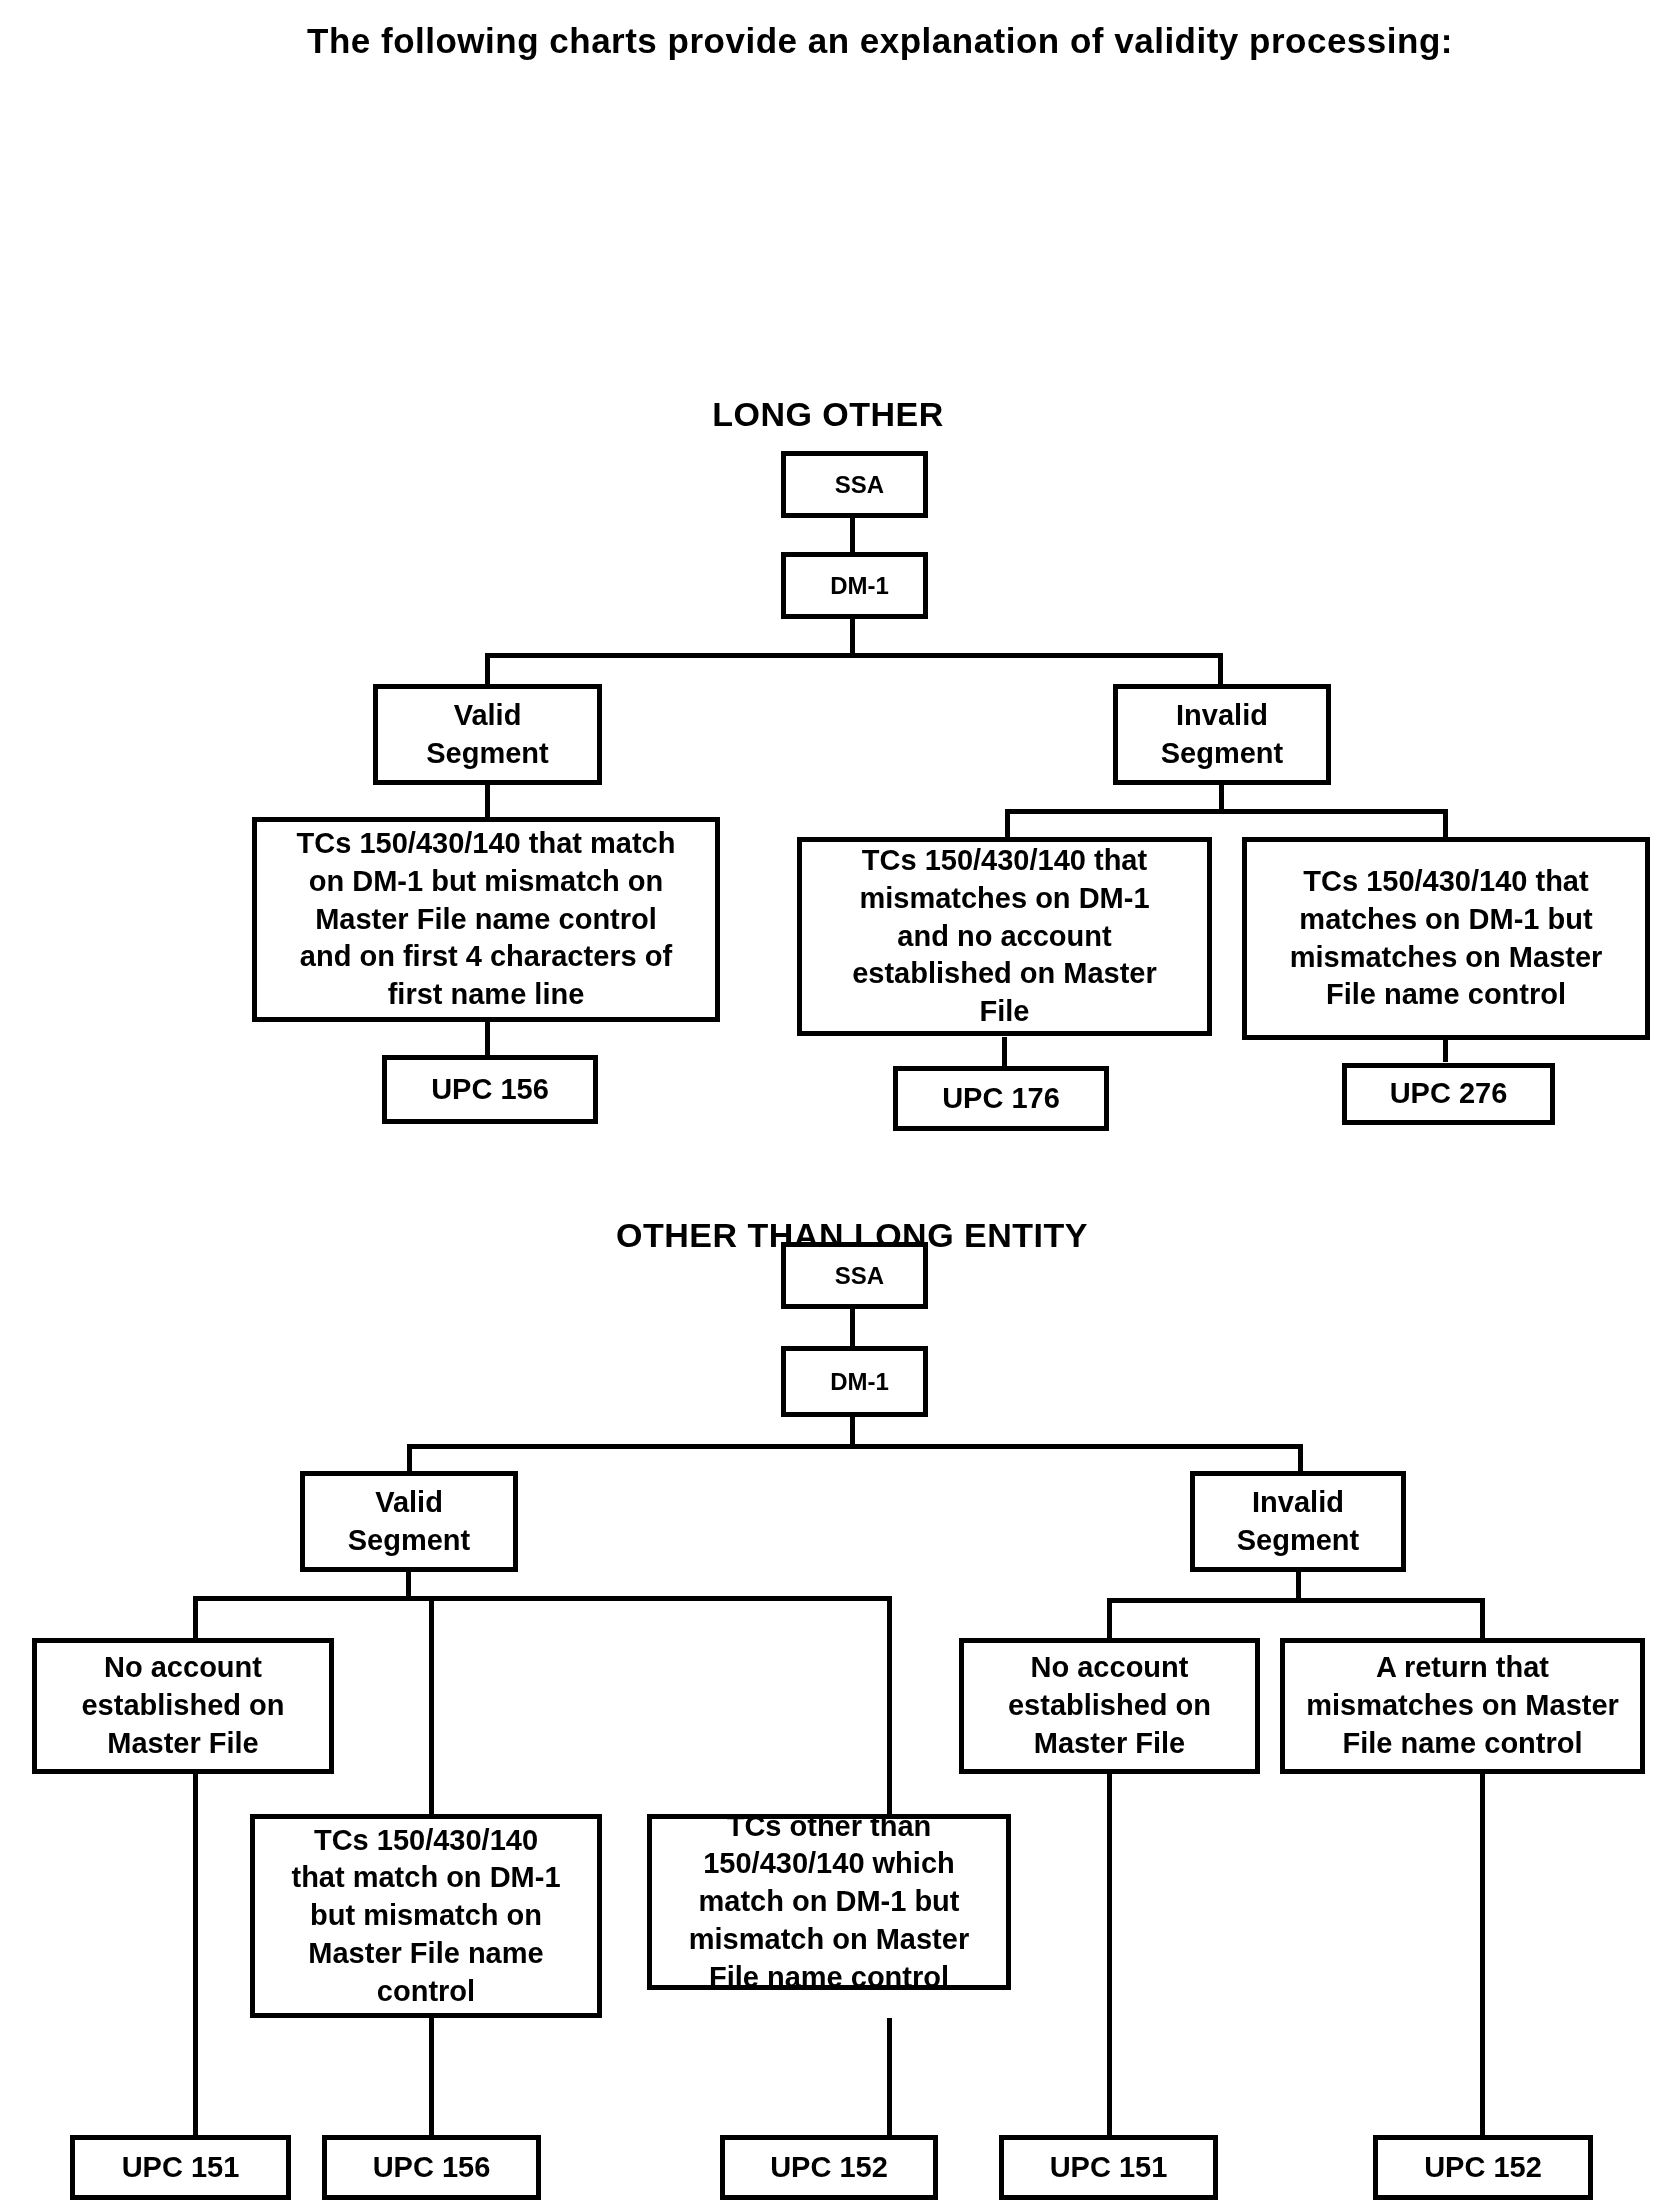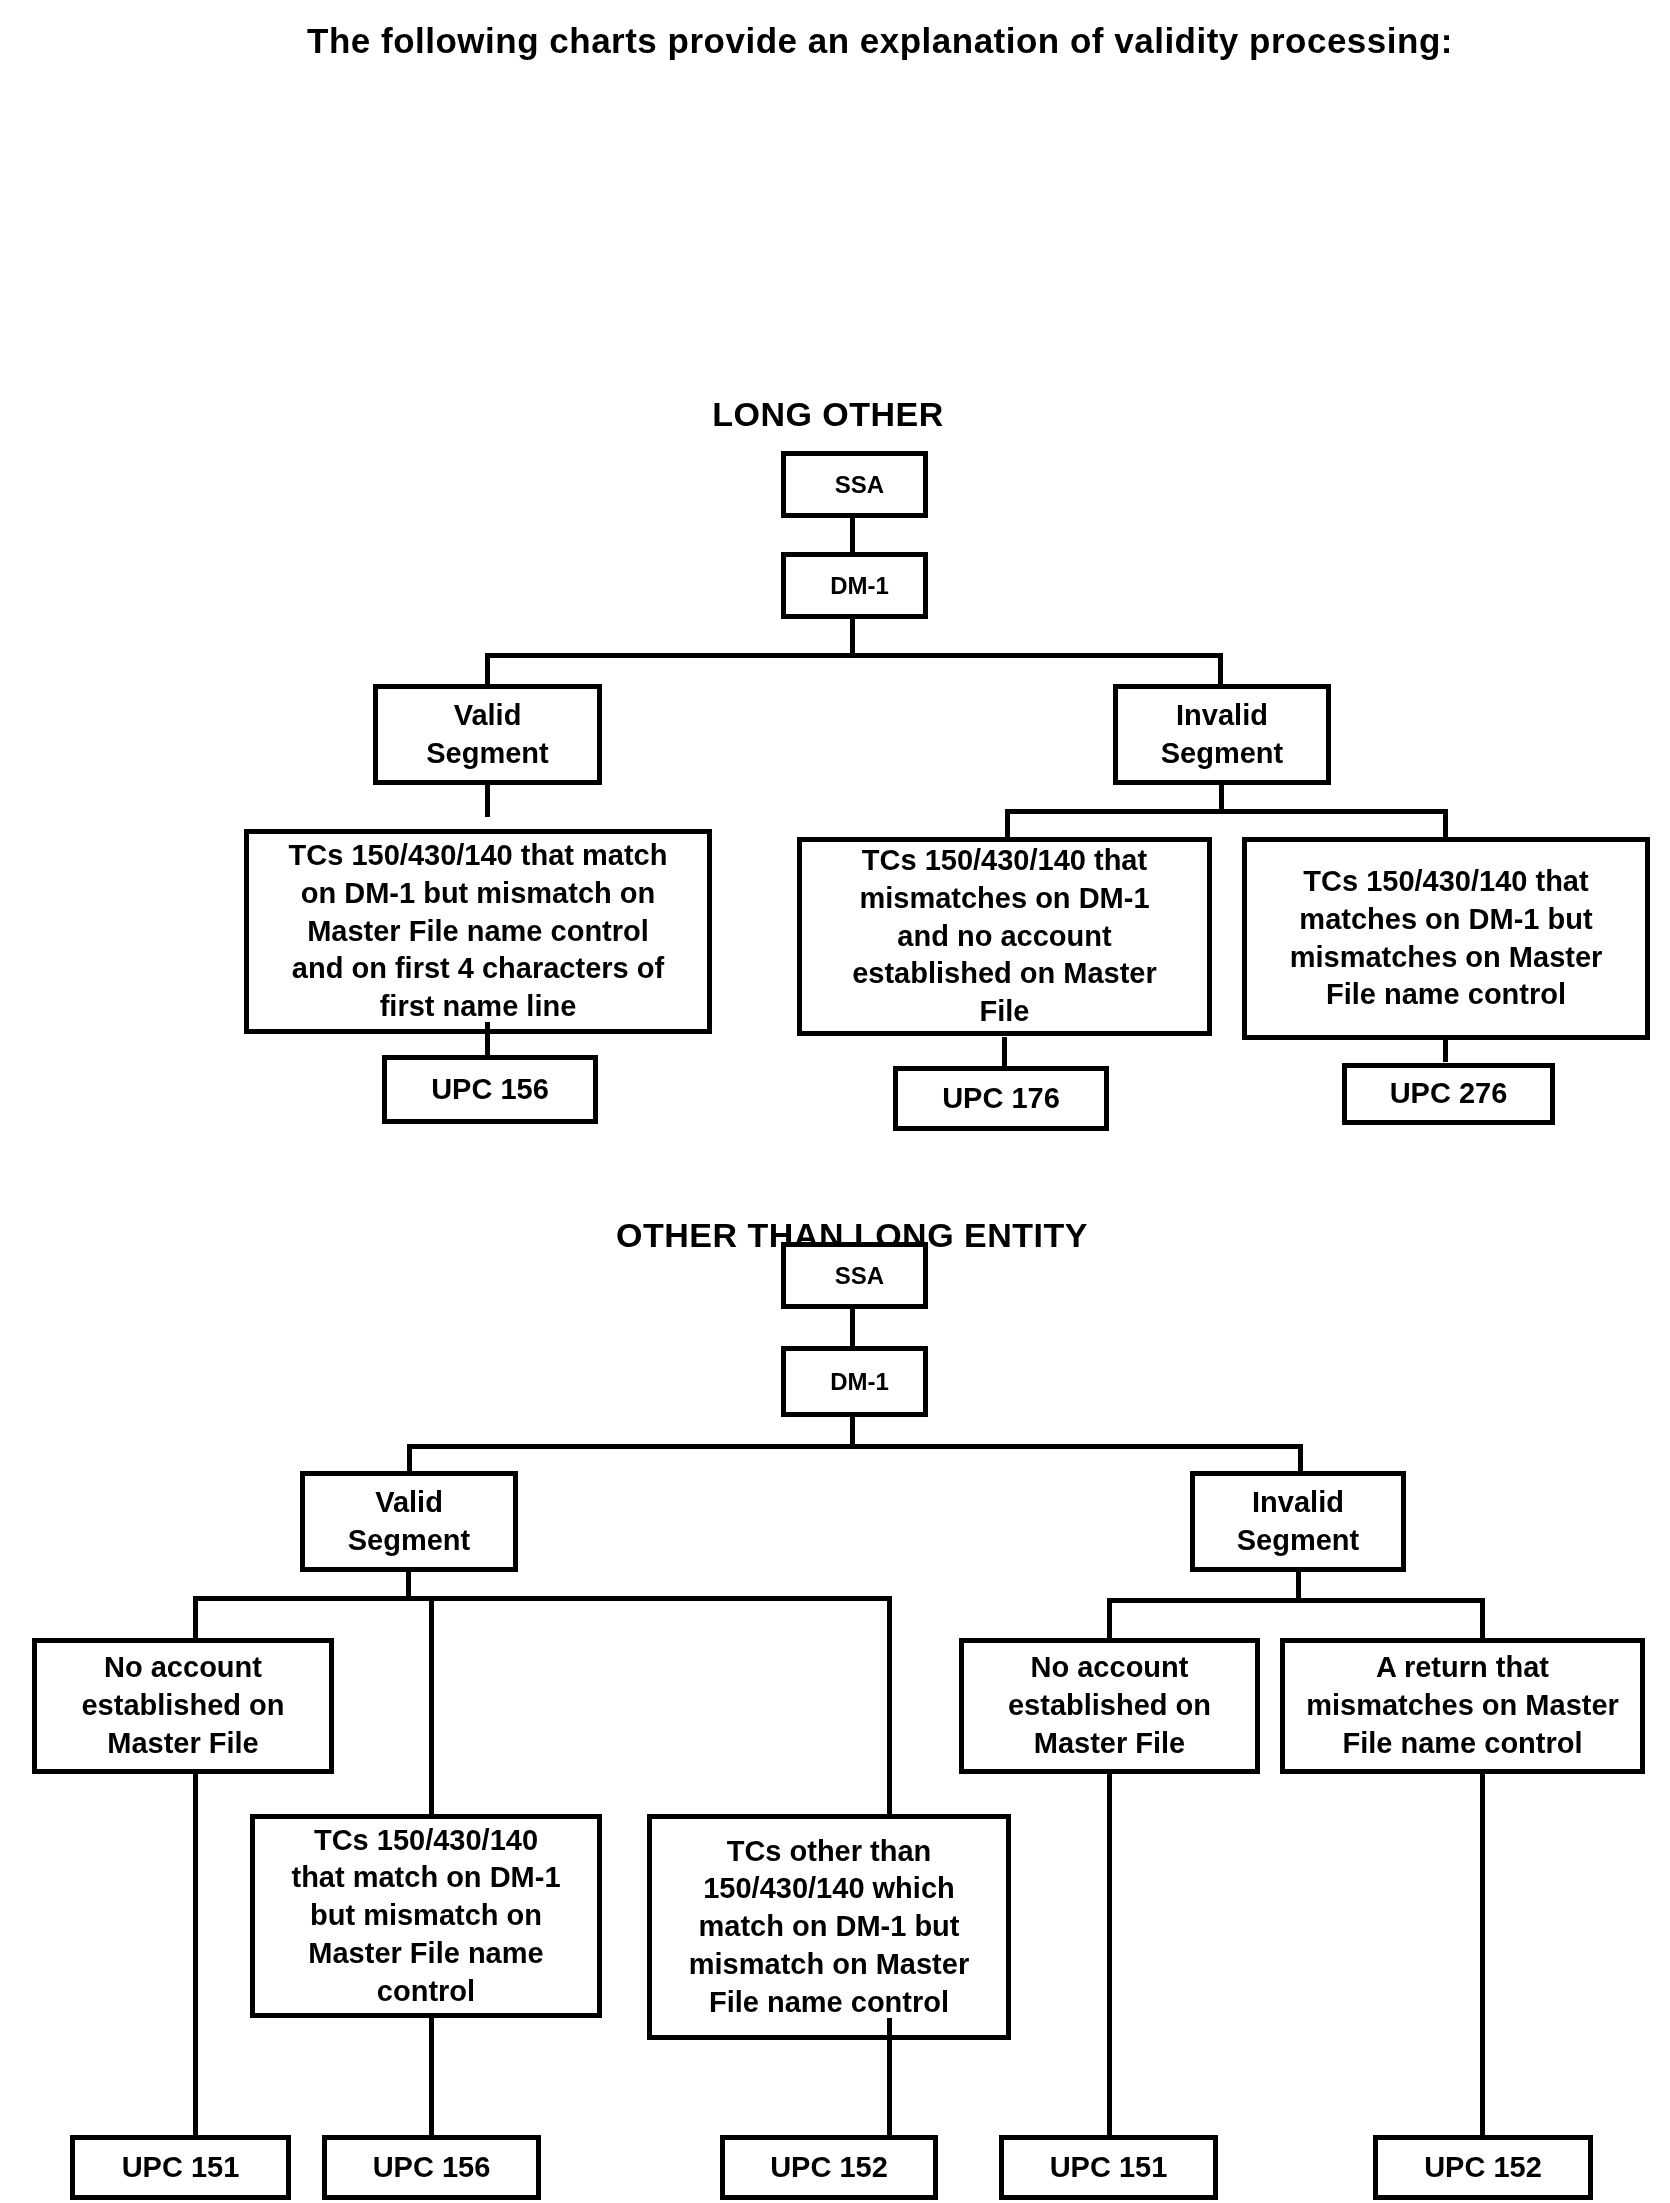--- a/index.html
+++ b/index.html
@@ -70,21 +70,21 @@
     <div class="line" style="left:485px; top:653px; width:738px; height:4.7px;"></div>
     <div class="line" style="left:485px; top:653px; width:4.7px; height:32px;"></div>
     <div class="line" style="left:1218px; top:653px; width:4.7px; height:32px;"></div>
 
     <div class="box seg" style="left:373px; top:684px; width:229px; height:101px;">Valid
 Segment</div>
     <div class="box seg" style="left:1113px; top:684px; width:218px; height:101px;">Invalid
 Segment</div>
 
     <div class="line" style="left:485px; top:785px; width:4.7px; height:32px;"></div>
-    <div class="box desc" style="left:244px; top:817px; width:468px; height:205px;margin-top:12px;">TCs 150/430/140 that match
+    <div class="box desc" style="left:252px; top:817px; width:468px; height:205px;">TCs 150/430/140 that match
 on DM-1 but mismatch on
 Master File name control
 and on first 4 characters of
 first name line</div>
     <div class="line" style="left:485px; top:1022px; width:4.7px; height:34px;"></div>
     <div class="box upc" style="left:382px; top:1055px; width:216px; height:69px;">UPC 156</div>
 
     <div class="line" style="left:1219px; top:785px; width:4.7px; height:24px;"></div>
     <div class="line" style="left:1005px; top:809px; width:443px; height:4.7px;"></div>
     <div class="line" style="left:1005px; top:809px; width:4.7px; height:28px;"></div>
@@ -137,21 +137,21 @@
 Master File</div>
     <div class="line" style="left:193px; top:1774px; width:4.7px; height:361px;"></div>
 
     <div class="box desc" style="left:250px; top:1814px; width:352px; height:204px;">TCs 150/430/140
 that match on DM-1
 but mismatch on
 Master File name
 control</div>
     <div class="line" style="left:429px; top:2018px; width:4.7px; height:117px;"></div>
 
-    <div class="box desc" style="left:647px; top:1814px; width:364px; height:226px;">TCs other than
+    <div class="box desc" style="left:647px; top:1814px; width:364px; height:176px;">TCs other than
 150/430/140 which
 match on DM-1 but
 mismatch on Master
 File name control</div>
     <div class="line" style="left:887px; top:2018px; width:4.7px; height:117px;"></div>
 
     <div class="line" style="left:1296px; top:1572px; width:4.7px; height:26px;"></div>
     <div class="line" style="left:1107px; top:1598px; width:378px; height:4.7px;"></div>
     <div class="line" style="left:1107px; top:1598px; width:4.7px; height:40px;"></div>
     <div class="line" style="left:1480px; top:1598px; width:4.7px; height:40px;"></div>

